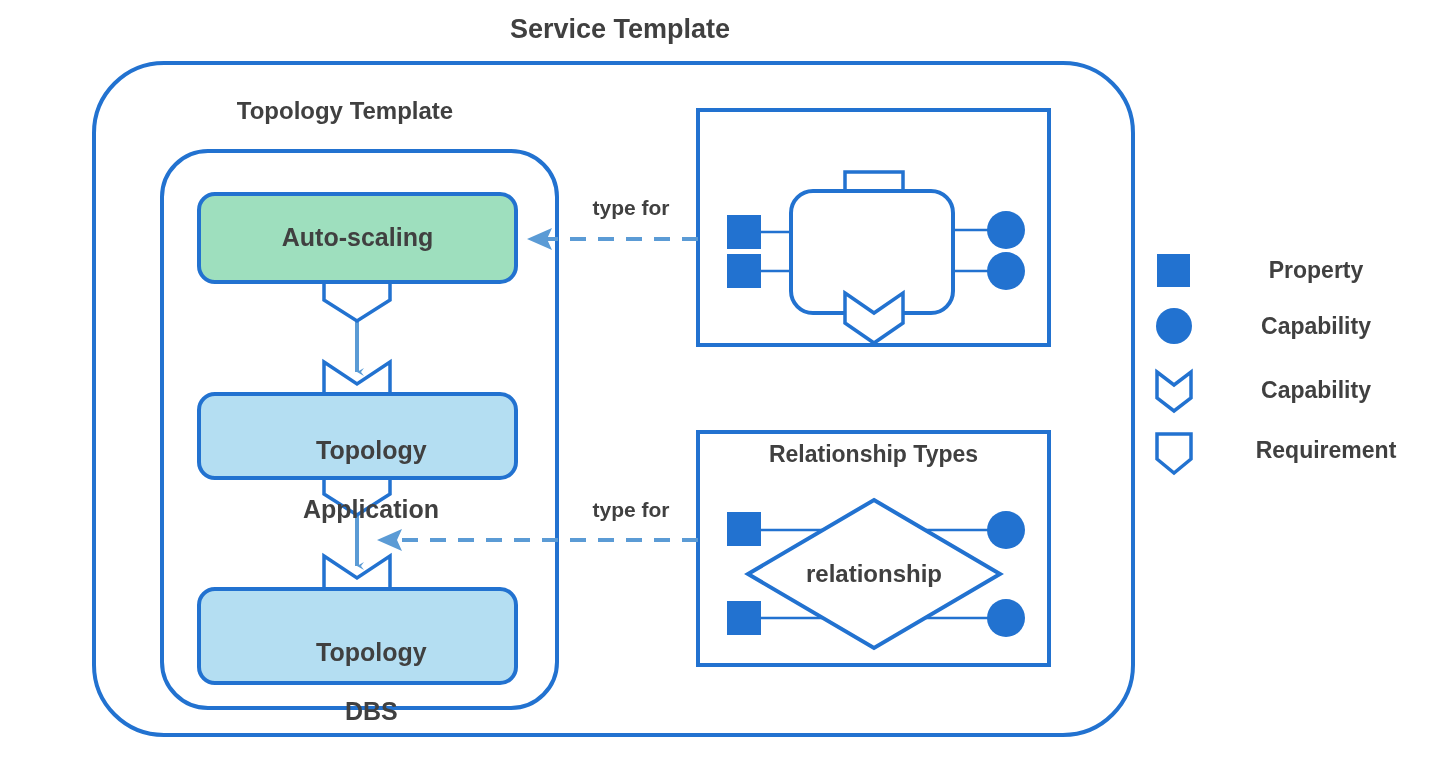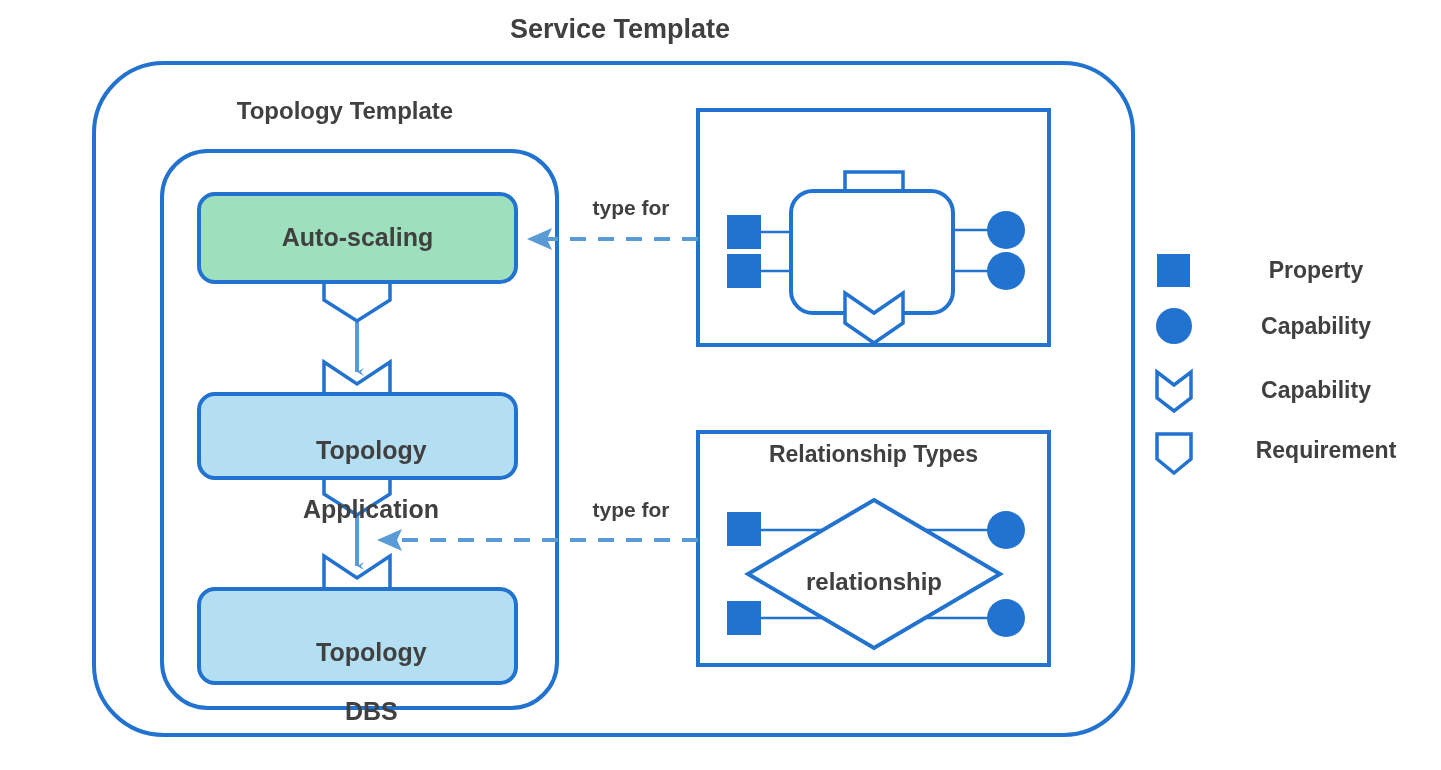--- a/index.html
+++ b/index.html
@@ -20,21 +20,21 @@
     line-height:1.18;
     pointer-events:none;
   }
   .title-main{font-size:27px;}
   .title-sub{font-size:24px;}
   .box-lbl{font-size:25px;}
   .box-lbl2{font-size:25px;}
   .grp-lbl{font-size:23px;}
   .edge-lbl{font-size:21px;}
   .nt-lbl{font-size:25px;}
-  .rel-lbl{font-size:24px;font-weight:bold;margin-top:8px;}
+  .rel-lbl{font-size:24px;font-weight:bold;}
   .legend-lbl{font-size:23px;text-align:center;}
 </style>
 </head>
 <body>
 
 <div id="stage">
 
   <svg width="1441" height="770" viewBox="0 0 1441 770">
     <defs>
       <marker id="arrowDown" markerWidth="10" markerHeight="10" refX="4" refY="7" orient="auto" markerUnits="userSpaceOnUse">

